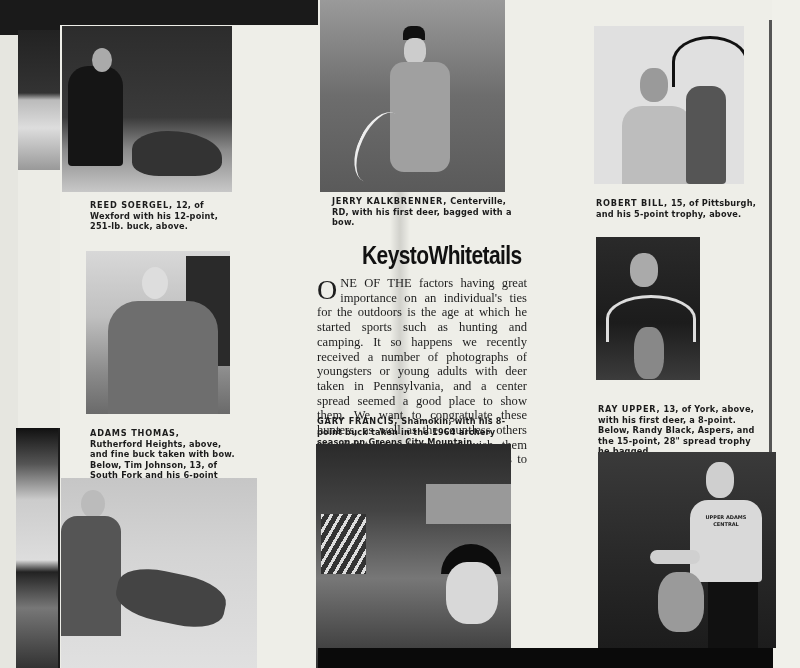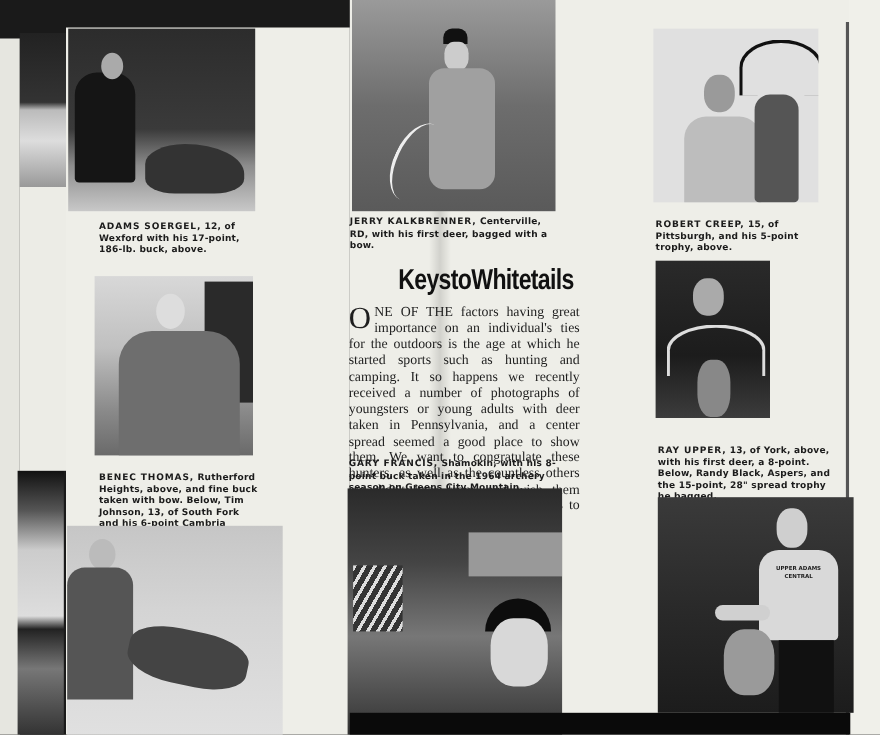--- a/index.html
+++ b/index.html
@@ -28,45 +28,45 @@
 <div class="shade" style="left:390px;top:0;width:20px;height:668px;background:linear-gradient(90deg,rgba(0,0,0,0) 0%,rgba(0,0,0,0.12) 50%,rgba(0,0,0,0) 100%);"></div>
 <div class="shade" style="left:769px;top:20px;width:3px;height:648px;background:#555;"></div>
 <div class="page" style="left:772px;top:0;width:28px;height:668px;background:#f0f0ea;"></div>
 
 <div class="photo" style="left:62px;top:26px;width:170px;height:166px;background:linear-gradient(180deg,#2c2c2c 0%,#3a3a3a 55%,#8c8c8c 75%,#c8c8c8 100%);">
   <div class="abs" style="left:6px;top:40px;width:55px;height:100px;background:#151515;border-radius:20px 20px 4px 4px;"></div>
   <div class="abs" style="left:30px;top:22px;width:20px;height:24px;background:#aaa;border-radius:50%;"></div>
   <div class="abs" style="left:70px;top:105px;width:90px;height:45px;background:#333;border-radius:40% 60% 30% 30%;"></div>
 </div>
 <div class="caption" style="left:90px;top:200px;width:145px;">
-  <span class="name">ADAMS SOERGEL,</span><span> 12, of Wexford with his 17-point, 186-lb. buck, above.</span>
+  <span class="name">REED SOERGEL,</span><span> 12, of Wexford with his 12-point, 251-lb. buck, above.</span>
 </div>
 
 <div class="photo" style="left:86px;top:251px;width:144px;height:163px;background:linear-gradient(180deg,#d8d8d8 0%,#c0c0c0 40%,#8a8a8a 75%,#6a6a6a 100%);">
   <div class="abs" style="left:100px;top:5px;width:44px;height:110px;background:#2a2a2a;"></div>
   <div class="abs" style="left:56px;top:16px;width:26px;height:32px;background:#ddd;border-radius:50%;"></div>
   <div class="abs" style="left:22px;top:50px;width:110px;height:113px;background:#6e6e6e;border-radius:30px 30px 0 0;"></div>
 </div>
 <div class="caption" style="left:90px;top:428px;width:145px;">
-  <span class="name">BENEC THOMAS,</span><span> Rutherford Heights, above, and fine buck taken with bow. Below, Tim Johnson, 13, of South Fork and his 6-point Cambria County buck.</span>
+  <span class="name">ADAMS THOMAS,</span><span> Rutherford Heights, above, and fine buck taken with bow. Below, Tim Johnson, 13, of South Fork and his 6-point Cambria County buck.</span>
 </div>
 
 <div class="photo" style="left:61px;top:478px;width:196px;height:190px;background:linear-gradient(180deg,#c6c6c6 0%,#d4d4d4 40%,#e0e0e0 100%);">
   <div class="abs" style="left:20px;top:12px;width:24px;height:28px;background:#bbb;border-radius:50%;"></div>
   <div class="abs" style="left:0;top:38px;width:60px;height:120px;background:#555;border-radius:16px 16px 0 0;"></div>
   <div class="abs" style="left:55px;top:95px;width:110px;height:50px;background:#444;border-radius:40%;transform:rotate(12deg);"></div>
 </div>
 
 <div class="photo" style="left:320px;top:0;width:185px;height:192px;background:linear-gradient(180deg,#9a9a9a 0%,#6d6d6d 50%,#5a5a5a 100%);">
   <div class="abs" style="left:83px;top:26px;width:22px;height:14px;background:#111;border-radius:8px 8px 0 0;"></div>
   <div class="abs" style="left:84px;top:38px;width:22px;height:26px;background:#ccc;border-radius:40%;"></div>
   <div class="abs" style="left:70px;top:62px;width:60px;height:110px;background:#a0a0a0;border-radius:14px;"></div>
   <div class="abs" style="left:38px;top:110px;width:40px;height:75px;border-left:3px solid #eee;border-radius:50%;transform:rotate(25deg);"></div>
 </div>
-<div class="caption" style="left:318px;top:196px;width:190px;">
+<div class="caption" style="left:332px;top:196px;width:190px;">
   <span class="name">JERRY KALKBRENNER,</span><span> Centerville, RD, with his first deer, bagged with a bow.</span>
 </div>
 
 <div class="headline" style="left:362px;top:240px;">KeystoWhitetails</div>
 <div class="body-text" style="left:317px;top:276px;width:210px;">
   <span class="dropcap">O</span><span>NE OF THE</span><span> factors having great importance on an individual's ties for the outdoors is the age at which he started sports such as hunting and camping. It so happens we recently received a number of photographs of youngsters or young adults with deer taken in Pennsylvania, and a center spread seemed a good place to show them. We want to congratulate these hunters, as well as the countless others we didn't hear from, and wish them continued success afield in the years to come.</span>
 </div>
 
 <div class="caption" style="left:317px;top:416px;width:210px;">
   <span class="name">GARY FRANCIS,</span><span> Shamokin, with his 8-point buck taken in the 1964 archery season on Greens City Mountain.</span>
@@ -79,21 +79,21 @@
   <div class="abs" style="left:5px;top:70px;width:45px;height:60px;background:repeating-linear-gradient(120deg,#ddd 0 3px,#333 3px 8px);"></div>
 </div>
 
 <div class="photo" style="left:594px;top:26px;width:150px;height:158px;background:#e0e0e0;">
   <div class="abs" style="left:46px;top:42px;width:28px;height:34px;background:#9a9a9a;border-radius:45%;"></div>
   <div class="abs" style="left:28px;top:80px;width:70px;height:78px;background:#bdbdbd;border-radius:20px 20px 0 0;"></div>
   <div class="abs" style="left:92px;top:60px;width:40px;height:98px;background:#555;border-radius:14px 14px 4px 4px;"></div>
   <div class="abs" style="left:78px;top:10px;width:70px;height:48px;border:3px solid #111;border-bottom:none;border-radius:50% 50% 0 0;"></div>
 </div>
 <div class="caption" style="left:596px;top:198px;width:165px;">
-  <span class="name">ROBERT CREEP,</span><span> 15, of Pittsburgh, and his 5-point trophy, above.</span>
+  <span class="name">ROBERT BILL,</span><span> 15, of Pittsburgh, and his 5-point trophy, above.</span>
 </div>
 
 <div class="photo" style="left:596px;top:237px;width:104px;height:143px;background:linear-gradient(180deg,#2a2a2a 0%,#1c1c1c 60%,#3c3c3c 100%);">
   <div class="abs" style="left:34px;top:16px;width:28px;height:34px;background:#aaa;border-radius:45%;"></div>
   <div class="abs" style="left:10px;top:58px;width:84px;height:44px;border:3px solid #ddd;border-bottom:none;border-radius:50% 50% 0 0;"></div>
   <div class="abs" style="left:38px;top:90px;width:30px;height:52px;background:#888;border-radius:40%;"></div>
 </div>
 <div class="caption" style="left:598px;top:404px;width:160px;">
   <span class="name">RAY UPPER,</span><span> 13, of York, above, with his first deer, a 8-point. Below, Randy Black, Aspers, and the 15-point, 28" spread trophy he bagged.</span>
 </div>

